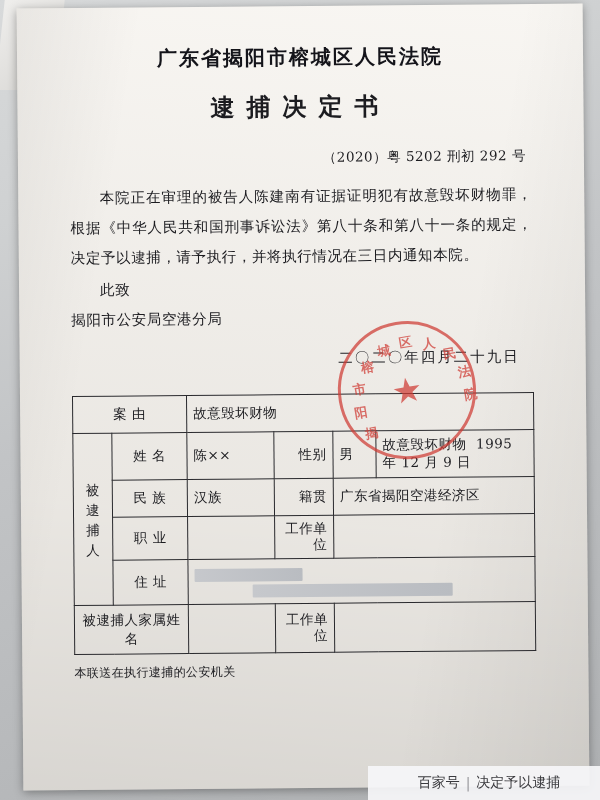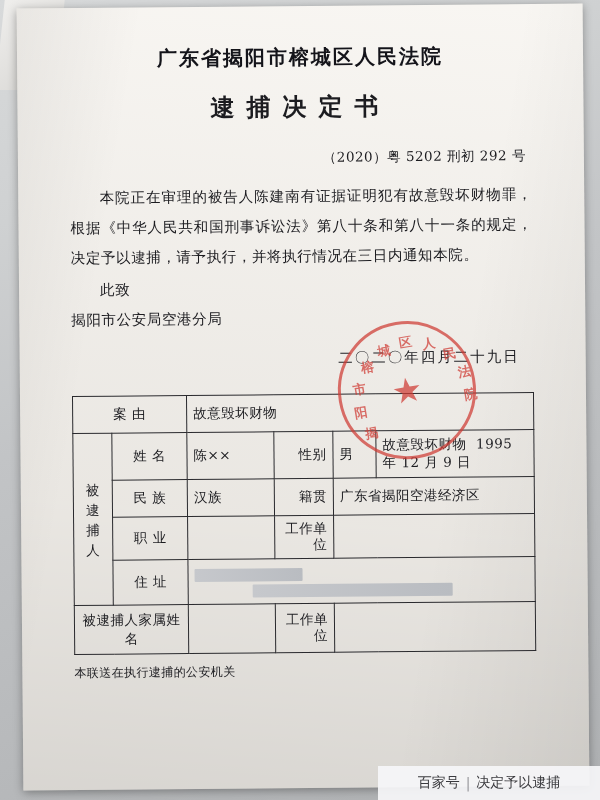--- a/index.html
+++ b/index.html
@@ -106,20 +106,21 @@
     font-size:12px;margin-top:10px;letter-spacing:.4px;
     font-family:"DejaVu Serif","Liberation Serif",serif;
   }
   
   #watermark{
     position:absolute;right:0;bottom:0;width:222px;height:34px;
     background:rgba(246,246,248,.92);
     display:flex;align-items:center;justify-content:center;gap:6px;
     font-size:14px;color:#3a3a3e;z-index:9;
     font-family:"DejaVu Sans","Liberation Sans",sans-serif;
+    padding-left:10px;
   }
   #watermark .sep{color:#9a9a9e;}
 </style>
 </head>
 <body>
 
 <div id="bg"></div>
 
 <div id="paper">
 

